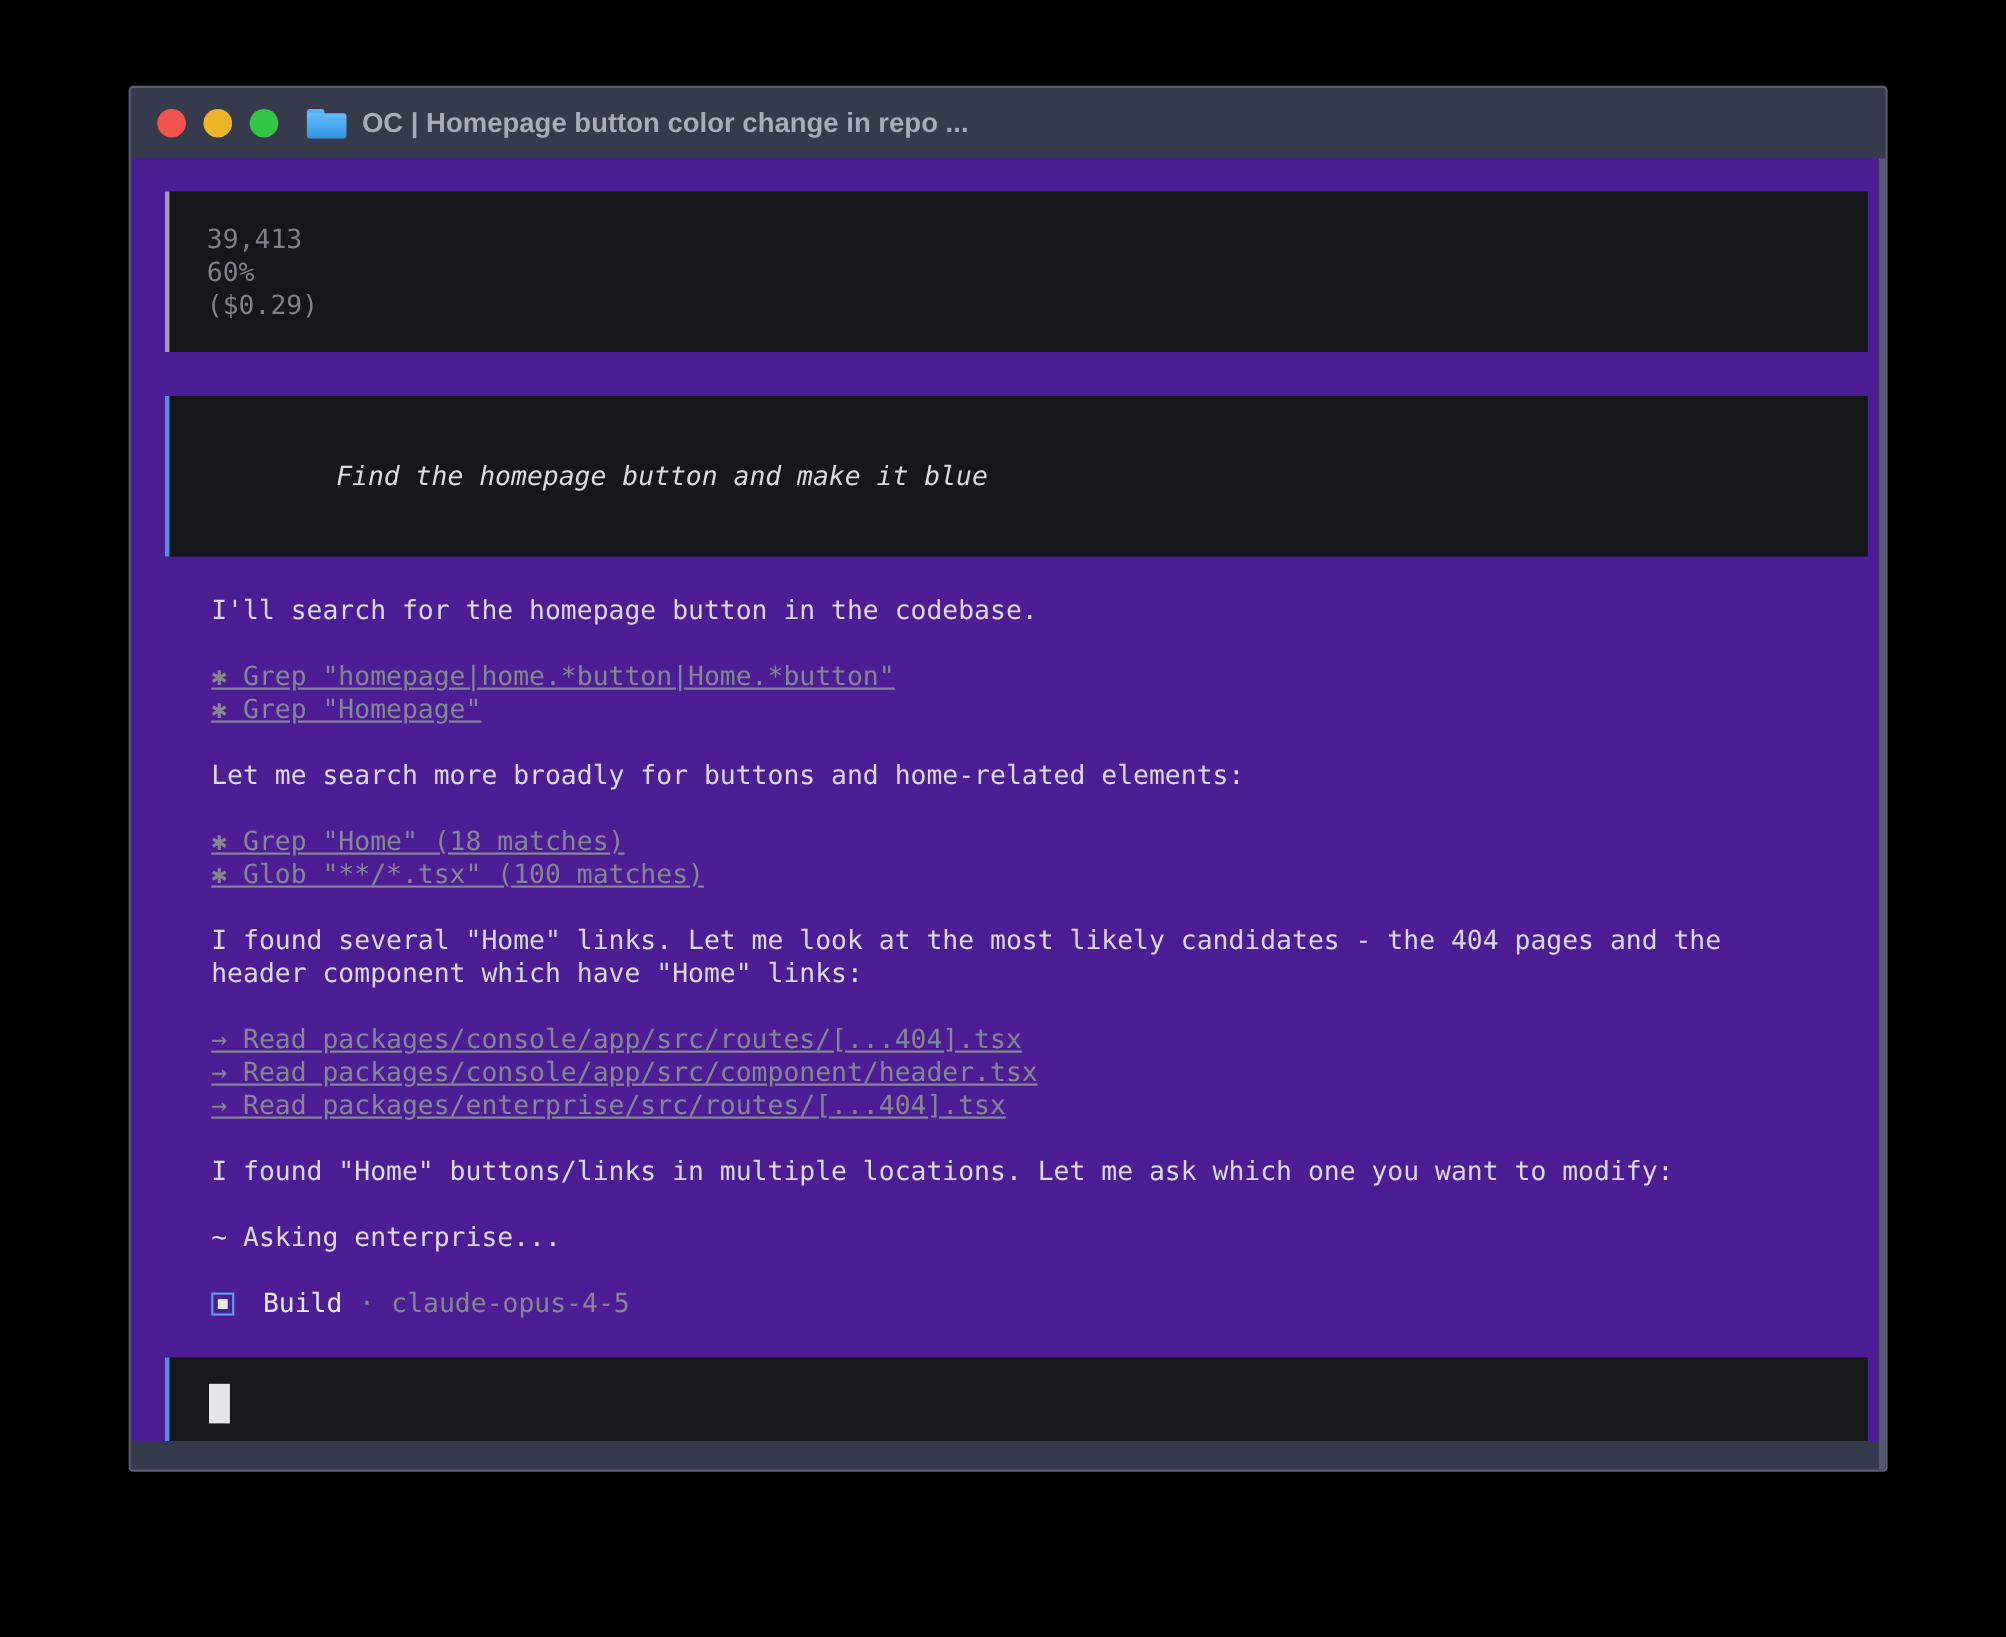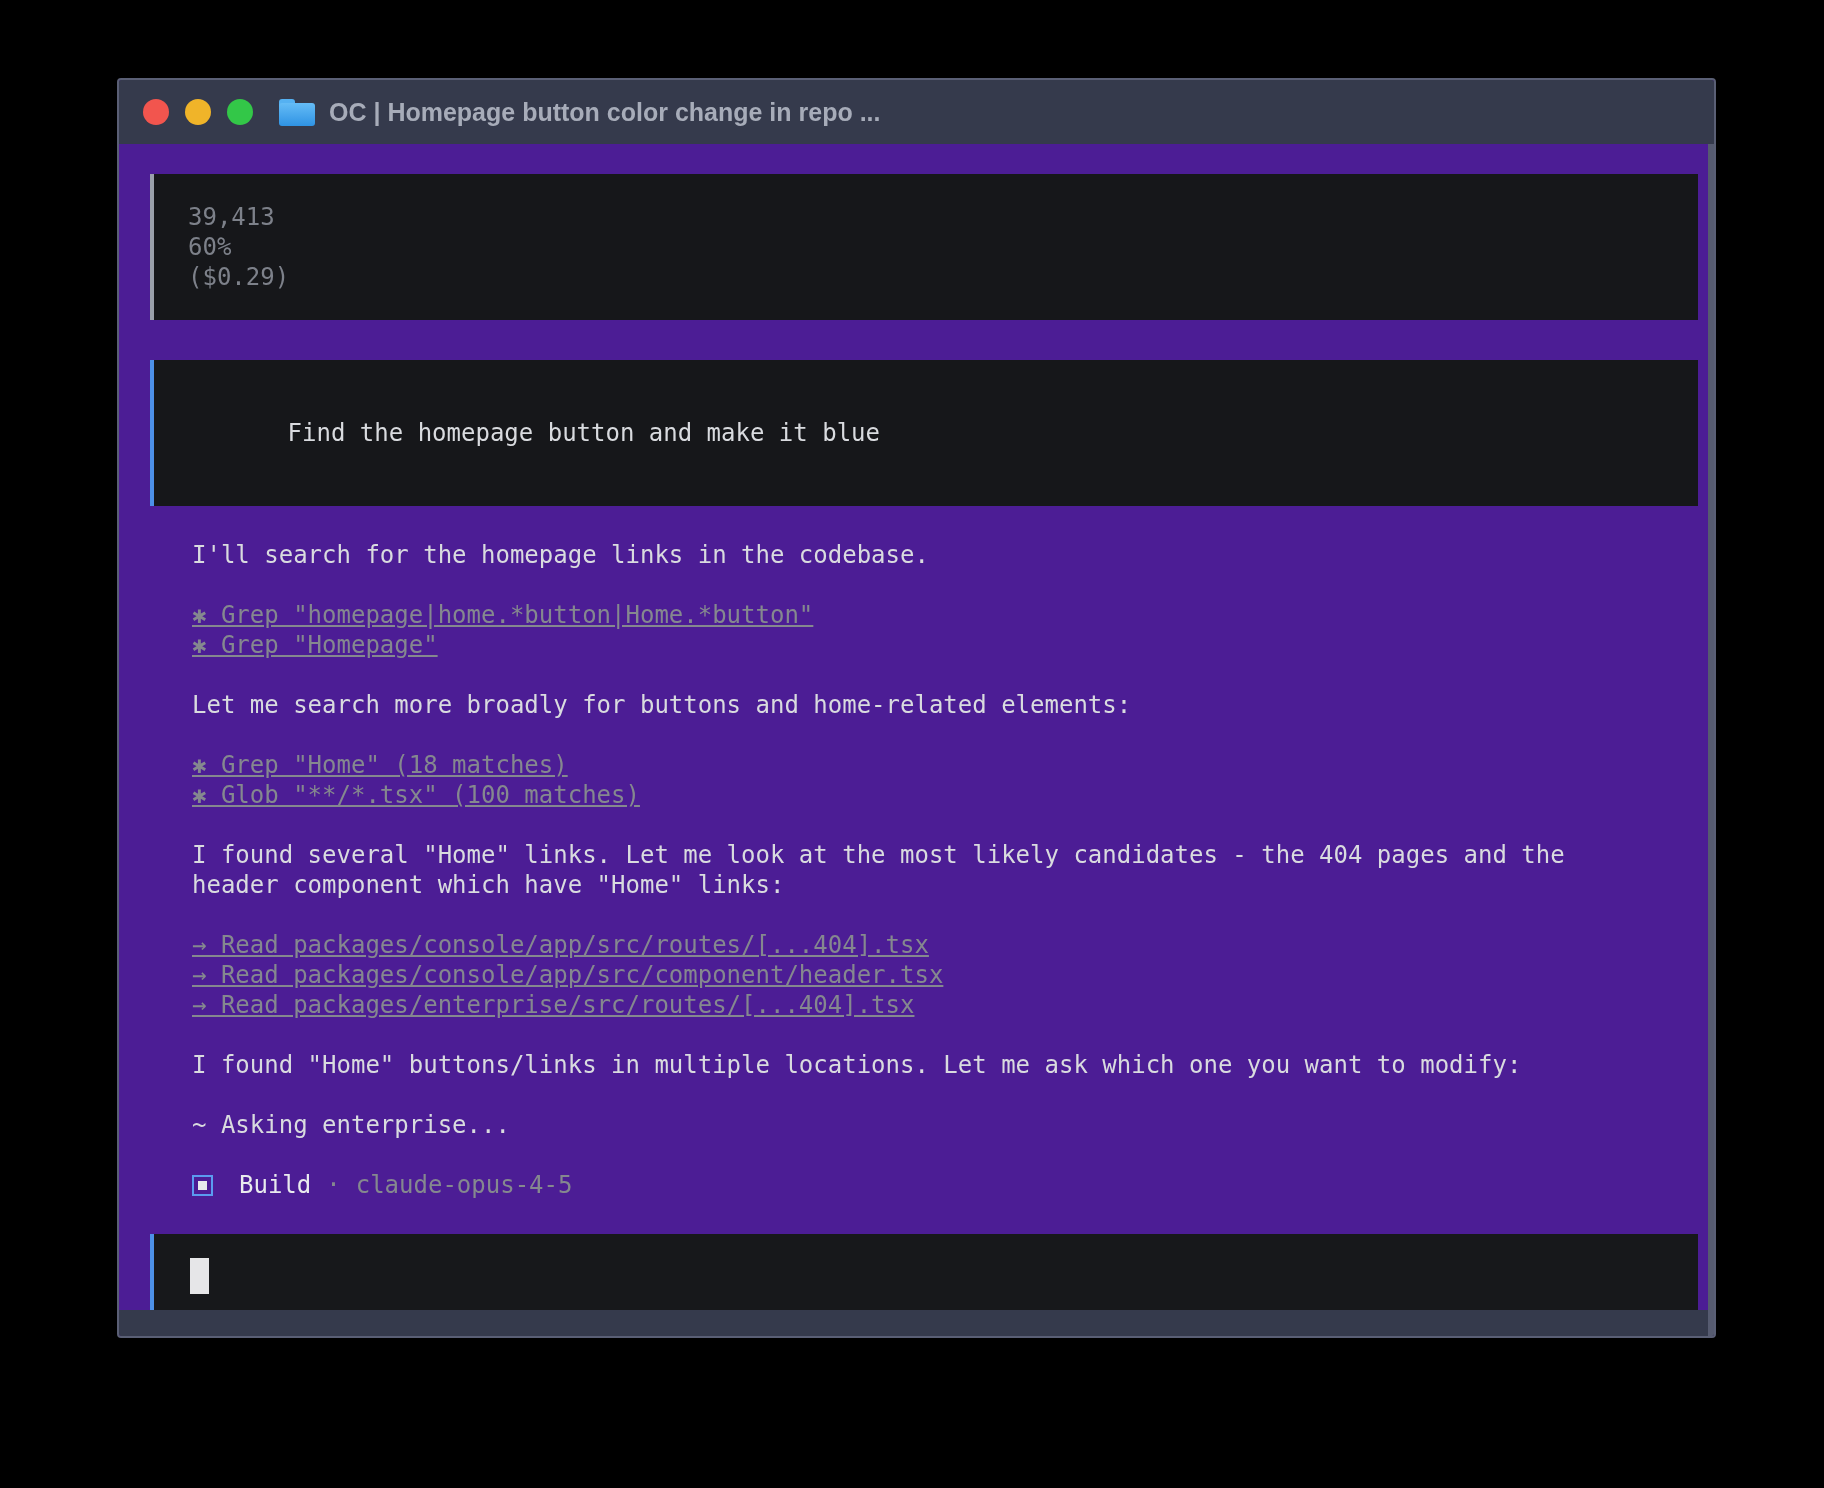--- a/index.html
+++ b/index.html
@@ -46,21 +46,21 @@
     padding:28px 34px; display:flex; justify-content:space-between; align-items:center;
     font-size:24px; line-height:30px;
   }
   .hb-title { color:#e9ebee; font-weight:bold; white-space:pre; }
   .hb-stats { color:#7d818a; display:flex; gap:0; white-space:pre;flex-direction:column; }
   .hb-stats .gap2 { width:29px; display:inline-block; }
   .hb-stats .gap1 { width:14px; display:inline-block; }
 
   .user-box {
     margin-top:40px; background:#16171a; border-left:4px solid #4d90e8;
-    padding:28px 18px; font-size:24px; line-height:30px; color:#d9dbdf; white-space:pre;
+    padding:28px 36px; font-size:24px; line-height:30px; color:#d9dbdf; white-space:pre;font-style:italic;
   }
 
   .chat { margin-top:34px; margin-left:42px; font-size:24px; line-height:30px; }
   .chat .group { margin-bottom:30px; }
   .chat .line { height:30px; white-space:pre; color:#d9dbdf; }
   .chat .dim { color:#85888f;text-decoration:underline; }
 
   .agent-row { display:flex; align-items:center; height:30px; }
   .agent-icon {
     width:21px; height:21px; border:2px solid #5b9bf0; display:inline-flex;
@@ -113,21 +113,21 @@
       <div class="header-box">
         <span class="hb-stats"><span>39,413</span><span class="gap2"></span><span>60%</span><span class="gap1"></span><span>($0.29)</span></span>
       </div>
 
       <div class="user-box">
         <span>Find the homepage button and make it blue</span>
       </div>
 
       <div class="chat">
         <div class="group">
-          <p class="line">I'll search for the homepage links in the codebase.</p>
+          <p class="line">I'll search for the homepage button in the codebase.</p>
         </div>
         <div class="group">
           <p class="line dim">✱ Grep "homepage|home.*button|Home.*button"</p>
           <p class="line dim">✱ Grep "Homepage"</p>
         </div>
         <div class="group">
           <p class="line">Let me search more broadly for buttons and home-related elements:</p>
         </div>
         <div class="group">
           <p class="line dim">✱ Grep "Home" (18 matches)</p>

